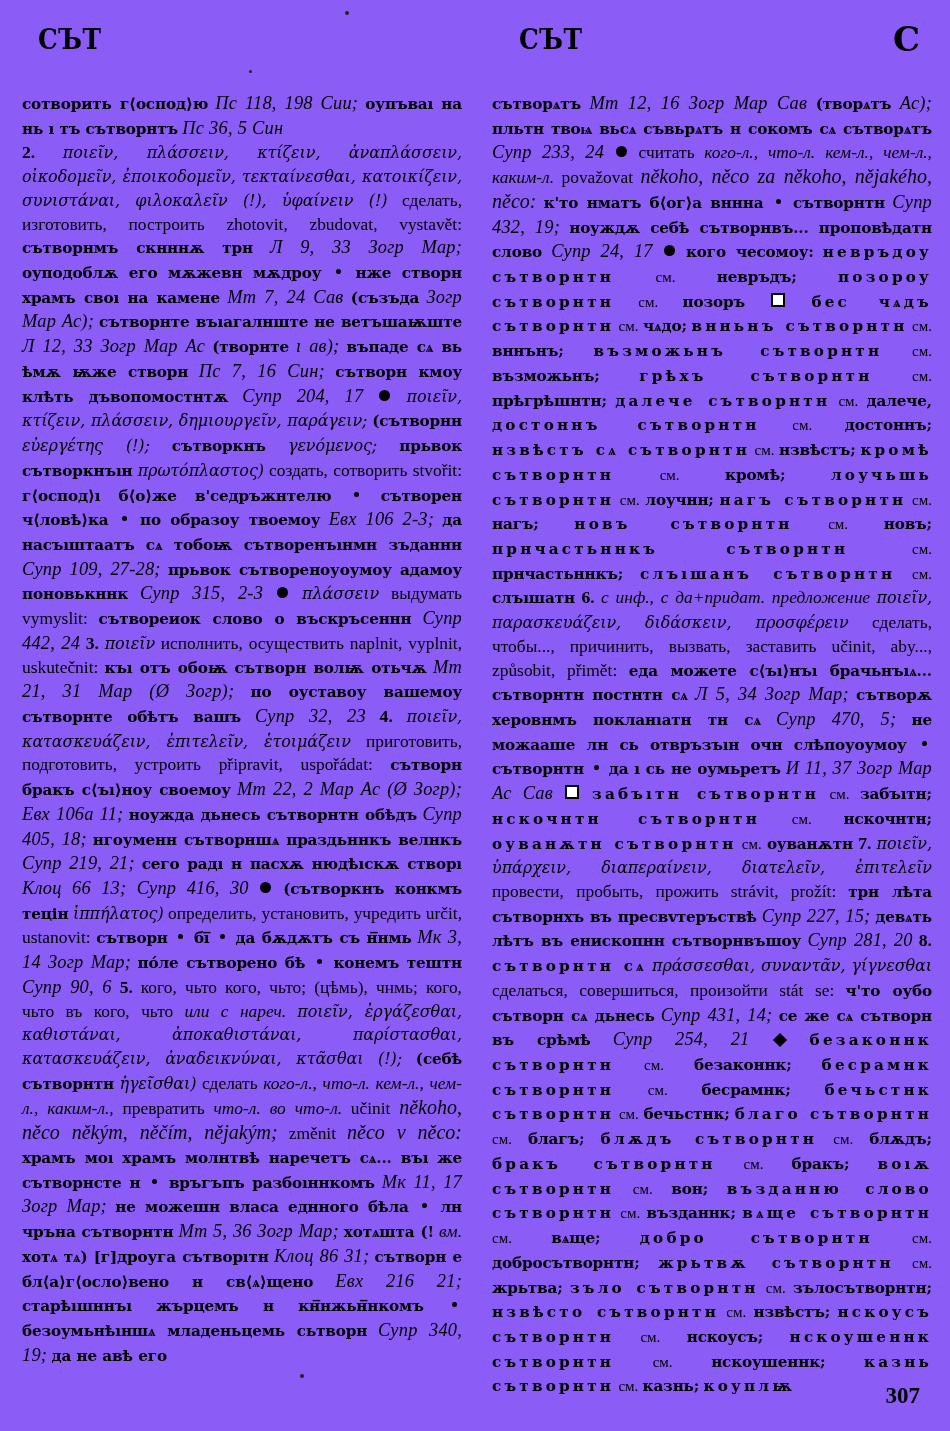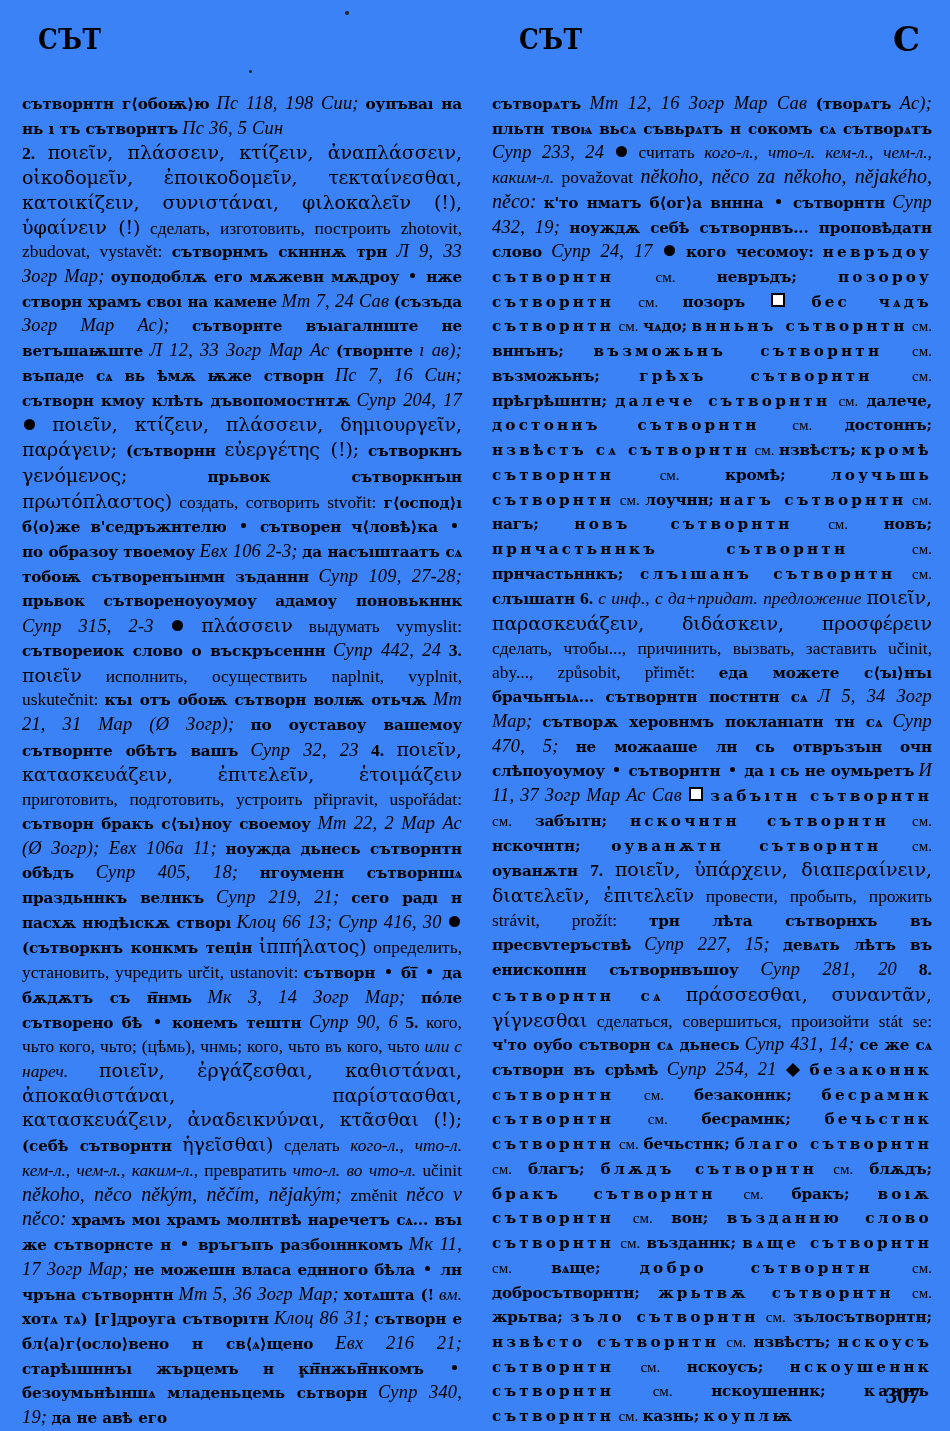--- a/index.html
+++ b/index.html
@@ -14,21 +14,21 @@
     font-family: "Liberation Serif", "DejaVu Serif", serif;
     color: #000000;
     overflow: hidden;
   }
 
   .page {
     position: absolute;
     left: 0; top: 0;
     width: 950px;
     height: 1431px;
-    background: #3b82f6;
+    background: #8b5cf6;
   }
 
   
   .runhead {
     position: absolute;
     left: 0; top: 26px;
     width: 950px;
     height: 40px;
   }
   .runhead .rh-left {
@@ -106,21 +106,22 @@
   
   .sig {
     font-family: "Liberation Serif", serif;
     font-style: italic;
     font-size: 18.4px;
     letter-spacing: 0.2px;
   }
   
   .gr {
     font-family: "DejaVu Serif", serif;
-    font-size: 19px;
+    font-size: 16px;
+    font-style: italic;
     letter-spacing: -0.1px;
   }
   
   .gl {
     font-family: Liberation Serif, serif;
     font-size: 17.4px;
   }
   
   .gli {
     font-family: "Liberation Serif", serif;
@@ -205,21 +206,21 @@
     <span class="rh-mid">СЪТ</span>
     <span class="rh-right">С</span>
   </div>
 
   <div class="speck" style="left:345px; top:11px; width:4px; height:4px;"></div>
   <div class="speck" style="left:249px; top:70px; width:3px; height:3px;"></div>
   <div class="speck" style="left:300px; top:1374px; width:4px; height:4px;"></div>
 
   <div class="cols">
     <div class="col col-left" id="col-left">
-        <p><span class="ocs">сътворнтн  г⟨обоѭ⟩ю</span> <span class="sig">Пс 118, 198 Сии;</span> <span class="ocs">оупъваı на нь ı тъ сътворнтъ</span> <span class="sig">Пс 36, 5 Син</span> </p>
+        <p><span class="ocs">сотворить  г⟨оспод⟩ю</span> <span class="sig">Пс 118, 198 Сии;</span> <span class="ocs">оупъваı на нь ı тъ сътворнтъ</span> <span class="sig">Пс 36, 5 Син</span> </p>
         <p><span class="num">2.</span> <span class="gr">ποιεῖν, πλάσσειν, κτίζειν, ἀναπλάσσειν, οἰκοδομεῖν, ἐποικοδομεῖν, τεκταίνεσθαι, κατοικίζειν, συνιστάναι, φιλοκαλεῖν (!), ὑφαίνειν (!)</span> <span class="gl">сделать, изготовить, построить zhotovit, zbudovat, vystavět:</span> <span class="ocs">сътворнмъ скнннѫ трн</span> <span class="sig">Л 9, 33 Зогр Мар;</span> <span class="ocs">оуподоблѫ его мѫжевн мѫдроу</span> <span class="midot"></span> <span class="ocs">нже створн храмъ своı на камене</span> <span class="sig">Мт 7, 24 Сав</span> <span class="ocs">(съзъда</span> <span class="sig">Зогр Мар Ас);</span> <span class="ocs">сътворнте въıагалнште не ветъшаѭште</span> <span class="sig">Л 12, 33 Зогр Мар Ас</span> <span class="ocs">(творнте</span> <span class="sig">ı ав);</span> <span class="ocs">въпаде сѧ вь ѣмѫ ѭже створн</span> <span class="sig">Пс 7, 16 Син;</span> <span class="ocs">сътворн кмоу клѣть дъвопомостнтѫ</span> <span class="sig">Супр 204, 17</span> <span class="bullet-filled"></span> <span class="gr">ποιεῖν, κτίζειν, πλάσσειν, δημιουργεῖν, παράγειν;</span> <span class="ocs">(сътворнн</span> <span class="gr">εὐεργέτης (!);</span> <span class="ocs">сътворкнъ</span> <span class="gr">γενόμενος;</span> <span class="ocs">прьвок сътворкнъıн</span> <span class="gr">πρωτόπλαστος)</span> <span class="gl">создать, сотворить stvořit:</span> <span class="ocs">г⟨оспод⟩ı б⟨о⟩же в'седръжнтелю</span> <span class="midot"></span> <span class="ocs">сътворен ч⟨ловѣ⟩ка</span> <span class="midot"></span> <span class="ocs">по образоу твоемоу</span> <span class="sig">Евх 106 2-3;</span> <span class="ocs">да насъıштаатъ сѧ тобоѭ сътворенъıнмн зъданнн</span> <span class="sig">Супр 109, 27-28;</span> <span class="ocs">прьвок сътвореноуоумоу адамоу поновькннк</span> <span class="sig">Супр 315, 2-3</span> <span class="bullet-filled"></span> <span class="gr">πλάσσειν</span> <span class="gl">выдумать vymyslit:</span> <span class="ocs">сътвореиок слово о въскръсеннн</span> <span class="sig">Супр 442, 24</span> <span class="num">3.</span> <span class="gr">ποιεῖν</span> <span class="gl">исполнить, осуществить naplnit, vyplnit, uskutečnit:</span> <span class="ocs">къı отъ обоѭ сътворн волѭ отьчѫ</span> <span class="sig">Мт 21, 31 Мар (Ø Зогр);</span> <span class="ocs">по оуставоу вашемоу сътворнте обѣтъ вашъ</span> <span class="sig">Супр 32, 23</span> <span class="num">4.</span> <span class="gr">ποιεῖν, κατασκευάζειν, ἐπιτελεῖν, ἑτοιμάζειν</span> <span class="gl">приготовить, подготовить, устроить připravit, uspořádat:</span> <span class="ocs">сътворн бракъ с⟨ъı⟩ноу своемоу</span> <span class="sig">Мт 22, 2 Мар Ас (Ø Зогр); Евх 106а 11;</span> <span class="ocs">ноужда дьнесь сътворнтн обѣдъ</span> <span class="sig">Супр 405, 18;</span> <span class="ocs">нгоуменн сътворншѧ праздьннкъ велнкъ</span> <span class="sig">Супр 219, 21;</span> <span class="ocs">сего радı н пасхѫ нюдѣıскѫ створı</span> <span class="sig">Клоц 66 13; Супр 416, 30</span> <span class="bullet-filled"></span> <span class="ocs">(сътворкнъ конкмъ тецін</span> <span class="gr">ἱππήλατος)</span> <span class="gl">определить, установить, учредить určit, ustanovit:</span> <span class="ocs">сътворн</span> <span class="midot"></span> <span class="ocs">бі̅</span> <span class="midot"></span> <span class="ocs">да бѫдѫтъ съ н̅нмь</span> <span class="sig">Мк 3, 14 Зогр Мар;</span> <span class="ocs">по́ле сътворено бѣ</span> <span class="midot"></span> <span class="ocs">конемъ тештн</span> <span class="sig">Супр 90, 6</span> <span class="num">5.</span> <span class="gl">кого, чьто кого, чьто; (цѣмь), чнмь; кого, чьто въ кого, чьто</span> <span class="gli">или с нареч.</span> <span class="gr">ποιεῖν, ἐργάζεσθαι, καθιστάναι, ἀποκαθιστάναι, παρίστασθαι, κατασκευάζειν, ἀναδεικνύναι, κτᾶσθαι (!);</span> <span class="ocs">(себѣ сътворнтн</span> <span class="gr">ἡγεῖσθαι)</span> <span class="gl">сделать</span> <span class="gli">кого-л., что-л. кем-л., чем-л., каким-л.,</span> <span class="gl">превратить</span> <span class="gli">что-л. во что-л.</span> <span class="gl">učinit</span> <span class="cz">někoho, něco někým, něčím, nějakým;</span> <span class="gl">změnit</span> <span class="cz">něco v něco:</span> <span class="ocs">храмъ моı храмъ молнтвѣ наречетъ сѧ... въı же сътворнсте н</span> <span class="midot"></span> <span class="ocs">връгъпъ разбоıннкомъ</span> <span class="sig">Мк 11, 17 Зогр Мар;</span> <span class="ocs">не можешн власа еднного бѣла</span> <span class="midot"></span> <span class="ocs">лн чръна сътворнтн</span> <span class="sig">Мт 5, 36 Зогр Мар;</span> <span class="ocs">хотѧшта (!</span> <span class="gli">вм.</span> <span class="ocs">хотѧ тѧ) [г]дроуга сътворıтн</span> <span class="sig">Клоц 86 31;</span> <span class="ocs">сътворн е бл⟨а⟩г⟨осло⟩вено н св⟨ѧ⟩щено</span> <span class="sig">Евх 216 21;</span> <span class="ocs">старѣıшннъı жърцемъ н кн̅нжьн̅нкомъ</span> <span class="midot"></span> <span class="ocs">безоумьнѣıншѧ младеньцемь сьтворн</span> <span class="sig">Супр 340, 19;</span> <span class="ocs">да не авѣ его</span> </p>
       </div>
     <div class="col col-right" id="col-right">
         <p><span class="ocs">сътворѧтъ</span> <span class="sig">Мт 12, 16 Зогр Мар Сав</span> <span class="ocs">(творѧтъ</span> <span class="sig">Ас);</span> <span class="ocs">пльтн твоѩ вьсѧ съвьрѧтъ н сокомъ сѧ сътворѧтъ</span> <span class="sig">Супр 233, 24</span> <span class="bullet-filled"></span> <span class="gl">считать</span> <span class="gli">кого-л., что-л. кем-л., чем-л., каким-л.</span> <span class="gl">považovat</span> <span class="cz">někoho, něco za někoho, nějakého, něco:</span> <span class="ocs">к'то нматъ б⟨ог⟩а вннна</span> <span class="midot"></span> <span class="ocs">сътворнтн</span> <span class="sig">Супр 432, 19;</span> <span class="ocs">ноуждѫ себѣ сътворнвъ... проповѣдатн слово</span> <span class="sig">Супр 24, 17</span> <span class="bullet-filled"></span> <span class="ocs">кого чесомоу:</span> <span class="sp">невръдоу сътворнтн</span> <span class="see">см.</span> <span class="ocs">невръдъ;</span> <span class="sp">позороу сътворнтн</span> <span class="see">см.</span> <span class="ocs">позоръ</span> <span class="bullet-open"></span> <span class="sp">бес чѧдъ сътворнтн</span> <span class="see">см.</span> <span class="ocs">чѧдо;</span> <span class="sp">внньнъ сътворнтн</span> <span class="see">см.</span> <span class="ocs">вннънъ;</span> <span class="sp">възможьнъ сътворнтн</span> <span class="see">см.</span> <span class="ocs">възможьнъ;</span> <span class="sp">грѣхъ сътворнтн</span> <span class="see">см.</span> <span class="ocs">прѣгрѣшнтн;</span> <span class="sp">далече сътворнтн</span> <span class="see">см.</span> <span class="ocs">далече,</span> <span class="sp">достоннъ сътворнтн</span> <span class="see">см.</span> <span class="ocs">достоннъ;</span> <span class="sp">нзвѣстъ сѧ сътворнтн</span> <span class="see">см.</span> <span class="ocs">нзвѣстъ;</span> <span class="sp">кромѣ сътворнтн</span> <span class="see">см.</span> <span class="ocs">кромѣ;</span> <span class="sp">лоучьшь сътворнтн</span> <span class="see">см.</span> <span class="ocs">лоучнн;</span> <span class="sp">нагъ сътворнтн</span> <span class="see">см.</span> <span class="ocs">нагъ;</span> <span class="sp">новъ сътворнтн</span> <span class="see">см.</span> <span class="ocs">новъ;</span> <span class="sp">прнчастьннкъ сътворнтн</span> <span class="see">см.</span> <span class="ocs">прнчастьннкъ;</span> <span class="sp">слъıшанъ сътворнтн</span> <span class="see">см.</span> <span class="ocs">слъıшатн</span> <span class="num">6.</span> <span class="gli">с инф., с да+придат. предложение</span> <span class="gr">ποιεῖν, παρασκευάζειν, διδάσκειν, προσφέρειν</span> <span class="gl">сделать, чтобы..., причинить, вызвать, заставить učinit, aby..., způsobit, přimět:</span> <span class="ocs">еда можете с⟨ъı⟩нъı брачьнъıѧ... сътворнтн постнтн сѧ</span> <span class="sig">Л 5, 34 Зогр Мар;</span> <span class="ocs">сътворѫ херовнмъ покланıатн тн сѧ</span> <span class="sig">Супр 470, 5;</span> <span class="ocs">не можааше лн сь отвръзъıн очн слѣпоуоумоу</span> <span class="midot"></span> <span class="ocs">сътворнтн</span> <span class="midot"></span> <span class="ocs">да ı сь не оумьретъ</span> <span class="sig">И 11, 37 Зогр Мар Ас Сав</span> <span class="bullet-open"></span> <span class="sp">забъıтн сътворнтн</span> <span class="see">см.</span> <span class="ocs">забъıтн;</span> <span class="sp">нскочнтн сътворнтн</span> <span class="see">см.</span> <span class="ocs">нскочнтн;</span> <span class="sp">оуванѫтн сътворнтн</span> <span class="see">см.</span> <span class="ocs">оуванѫтн</span> <span class="num">7.</span> <span class="gr">ποιεῖν, ὑπάρχειν, διαπεραίνειν, διατελεῖν, ἐπιτελεῖν</span> <span class="gl">провести, пробыть, прожить strávit, prožít:</span> <span class="ocs">трн лѣта сътворнхъ въ пресвvтеръствѣ</span> <span class="sig">Супр 227, 15;</span> <span class="ocs">девѧть лѣтъ въ енископнн сътворнвъшоу</span> <span class="sig">Супр 281, 20</span> <span class="num">8.</span> <span class="sp">сътворнтн сѧ</span> <span class="gr">πράσσεσθαι, συναντᾶν, γίγνεσθαι</span> <span class="gl">сделаться, совершиться, произойти stát se:</span> <span class="ocs">ч'то оубо сътворн сѧ дьнесь</span> <span class="sig">Супр 431, 14;</span> <span class="ocs">се же сѧ сътворн въ срѣмѣ</span> <span class="sig">Супр 254, 21</span> <span class="bullet-diamond"></span> <span class="sp">безаконнк сътворнтн</span> <span class="see">см.</span> <span class="ocs">безаконнк;</span> <span class="sp">бесрамнк сътворнтн</span> <span class="see">см.</span> <span class="ocs">бесрамнк;</span> <span class="sp">бечьстнк сътворнтн</span> <span class="see">см.</span> <span class="ocs">бечьстнк;</span> <span class="sp">благо сътворнтн</span> <span class="see">см.</span> <span class="ocs">благъ;</span> <span class="sp">блѫдъ сътворнтн</span> <span class="see">см.</span> <span class="ocs">блѫдъ;</span> <span class="sp">бракъ сътворнтн</span> <span class="see">см.</span> <span class="ocs">бракъ;</span> <span class="sp">воıѫ сътворнтн</span> <span class="see">см.</span> <span class="ocs">вон;</span> <span class="sp">възданню слово сътворнтн</span> <span class="see">см.</span> <span class="ocs">възданнк;</span> <span class="sp">вѧще сътворнтн</span> <span class="see">см.</span> <span class="ocs">вѧще;</span> <span class="sp">добро сътворнтн</span> <span class="see">см.</span> <span class="ocs">добросътворнтн;</span> <span class="sp">жрьтвѫ сътворнтн</span> <span class="see">см.</span> <span class="ocs">жрьтва;</span> <span class="sp">зъло сътворнтн</span> <span class="see">см.</span> <span class="ocs">зълосътворнтн;</span> <span class="sp">нзвѣсто сътворнтн</span> <span class="see">см.</span> <span class="ocs">нзвѣстъ;</span> <span class="sp">нскоусъ сътворнтн</span> <span class="see">см.</span> <span class="ocs">нскоусъ;</span> <span class="sp">нскоушеннк сътворнтн</span> <span class="see">см.</span> <span class="ocs">нскоушеннк;</span> <span class="sp">казнь сътворнтн</span> <span class="see">см.</span> <span class="ocs">казнь;</span> <span class="sp">коуплѭ</span> </p>
       </div>
   </div>
 
   <div class="folio">307</div>
 </div>
 

